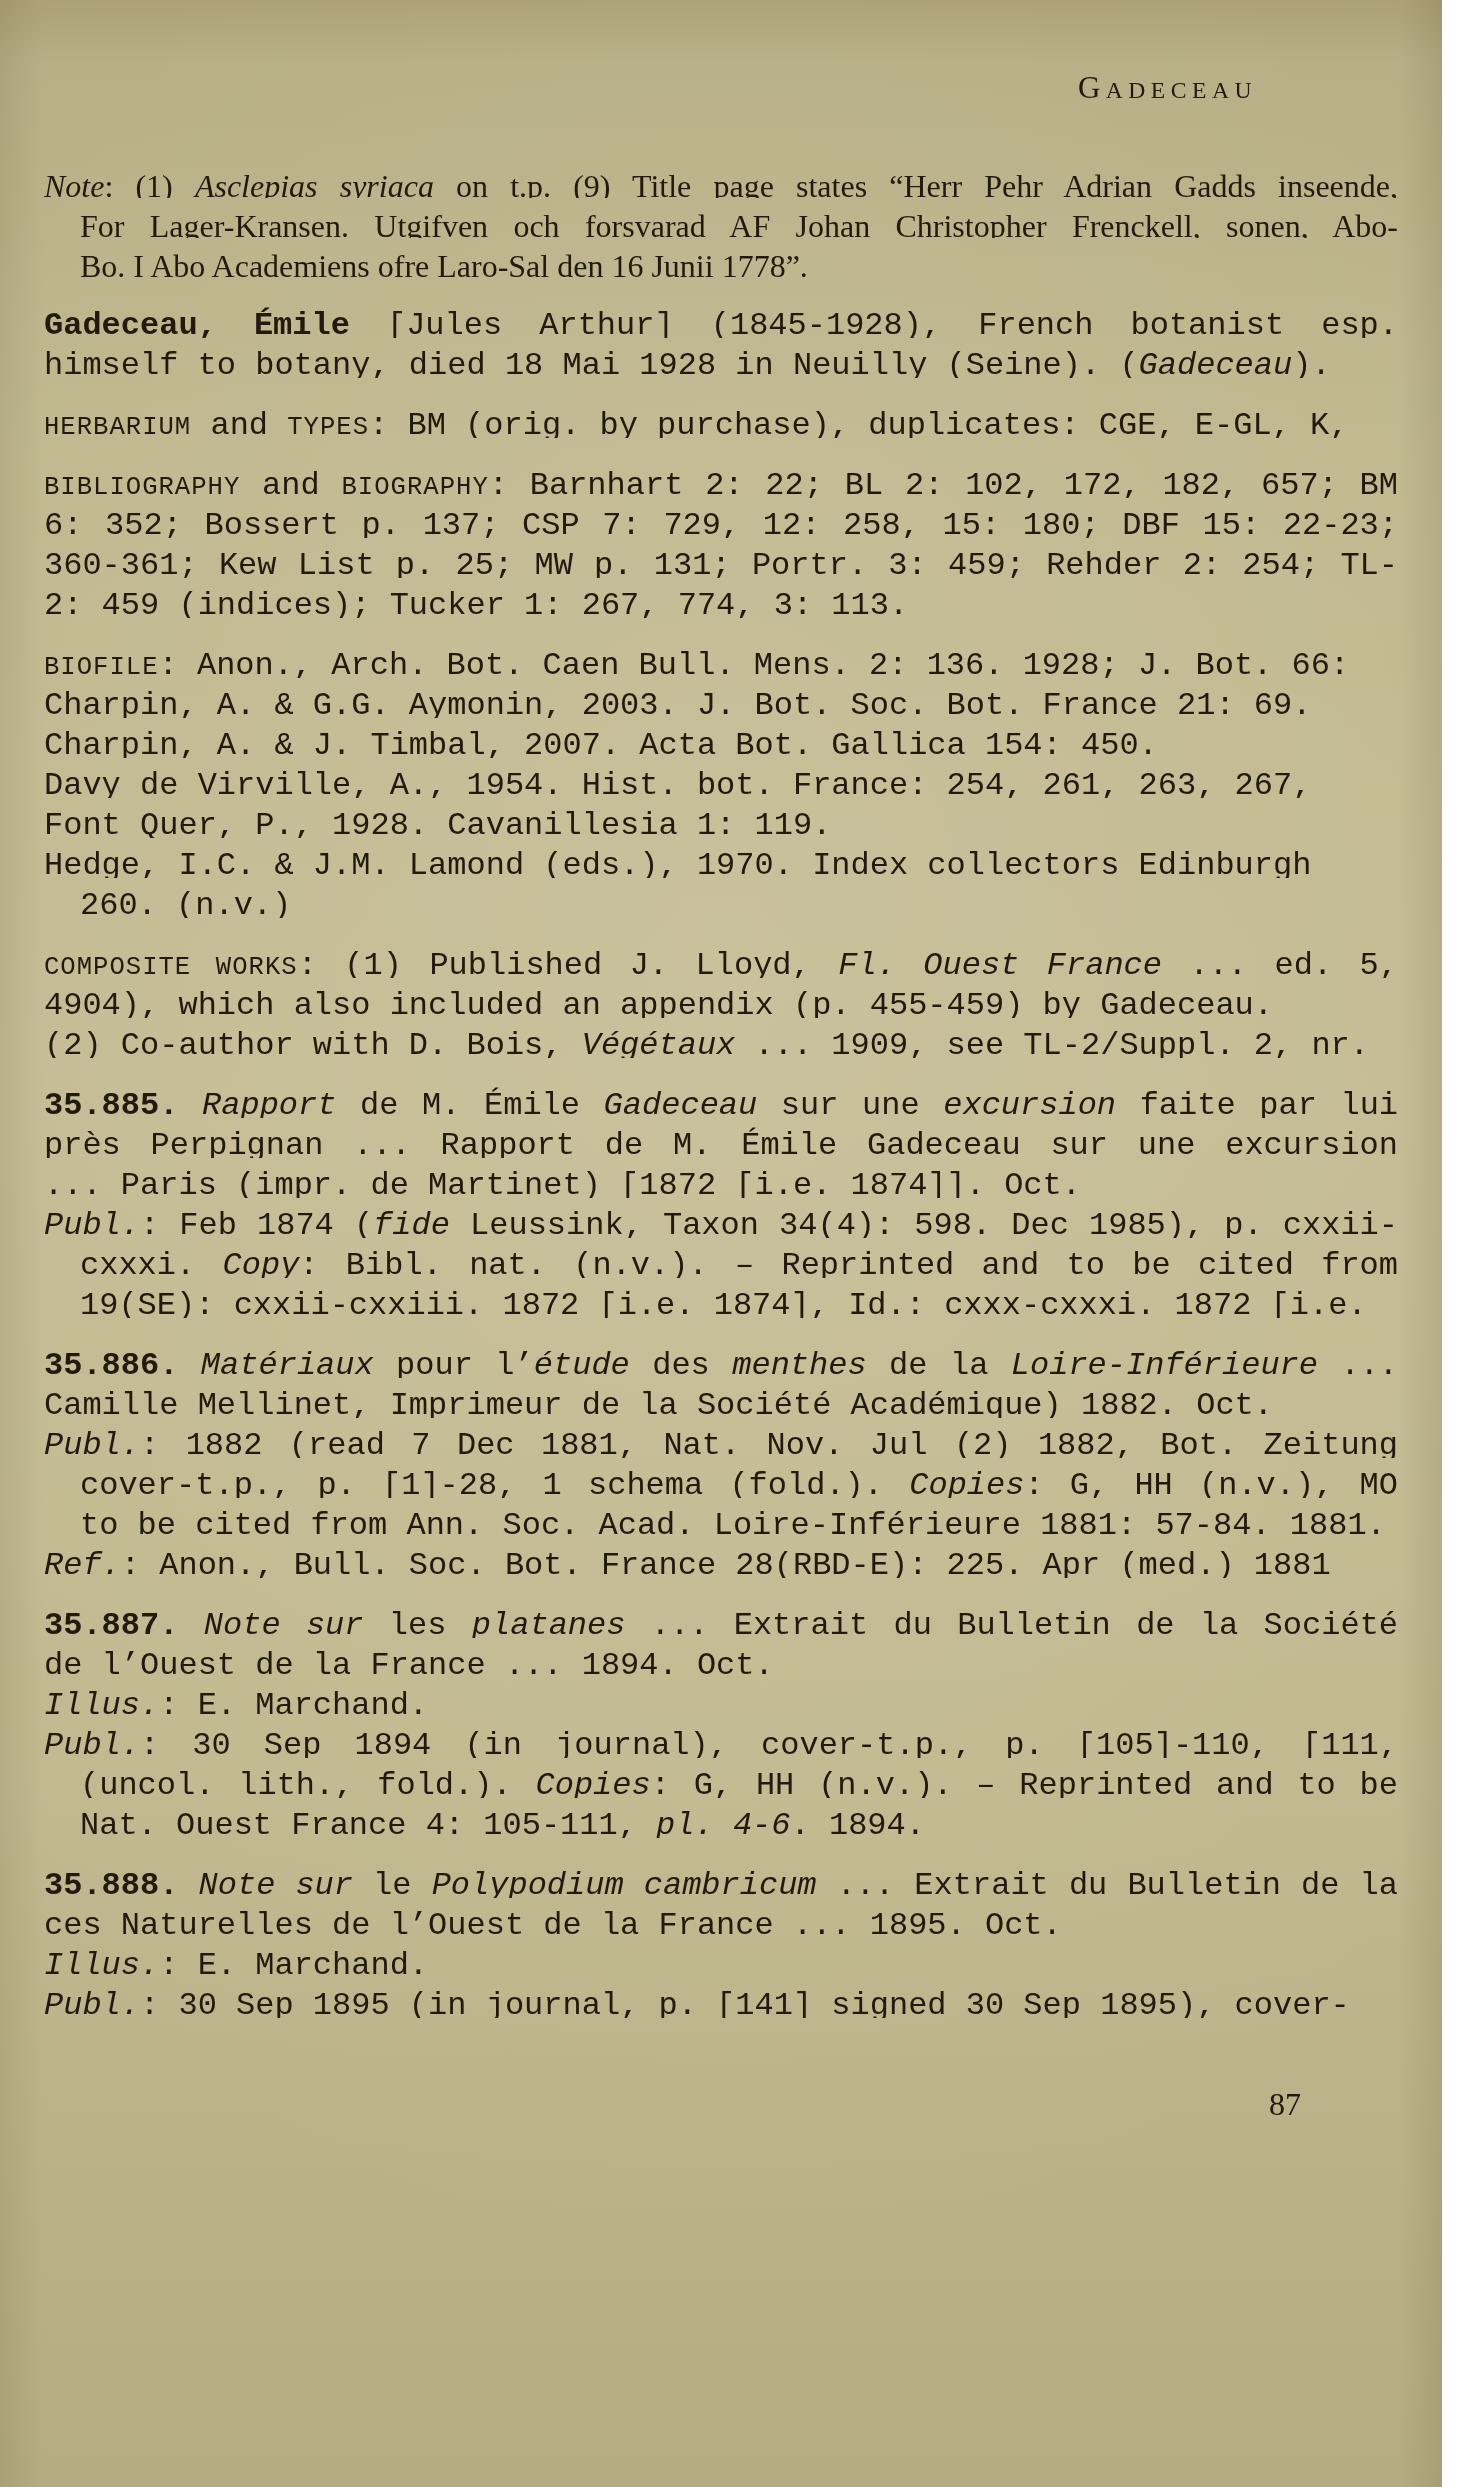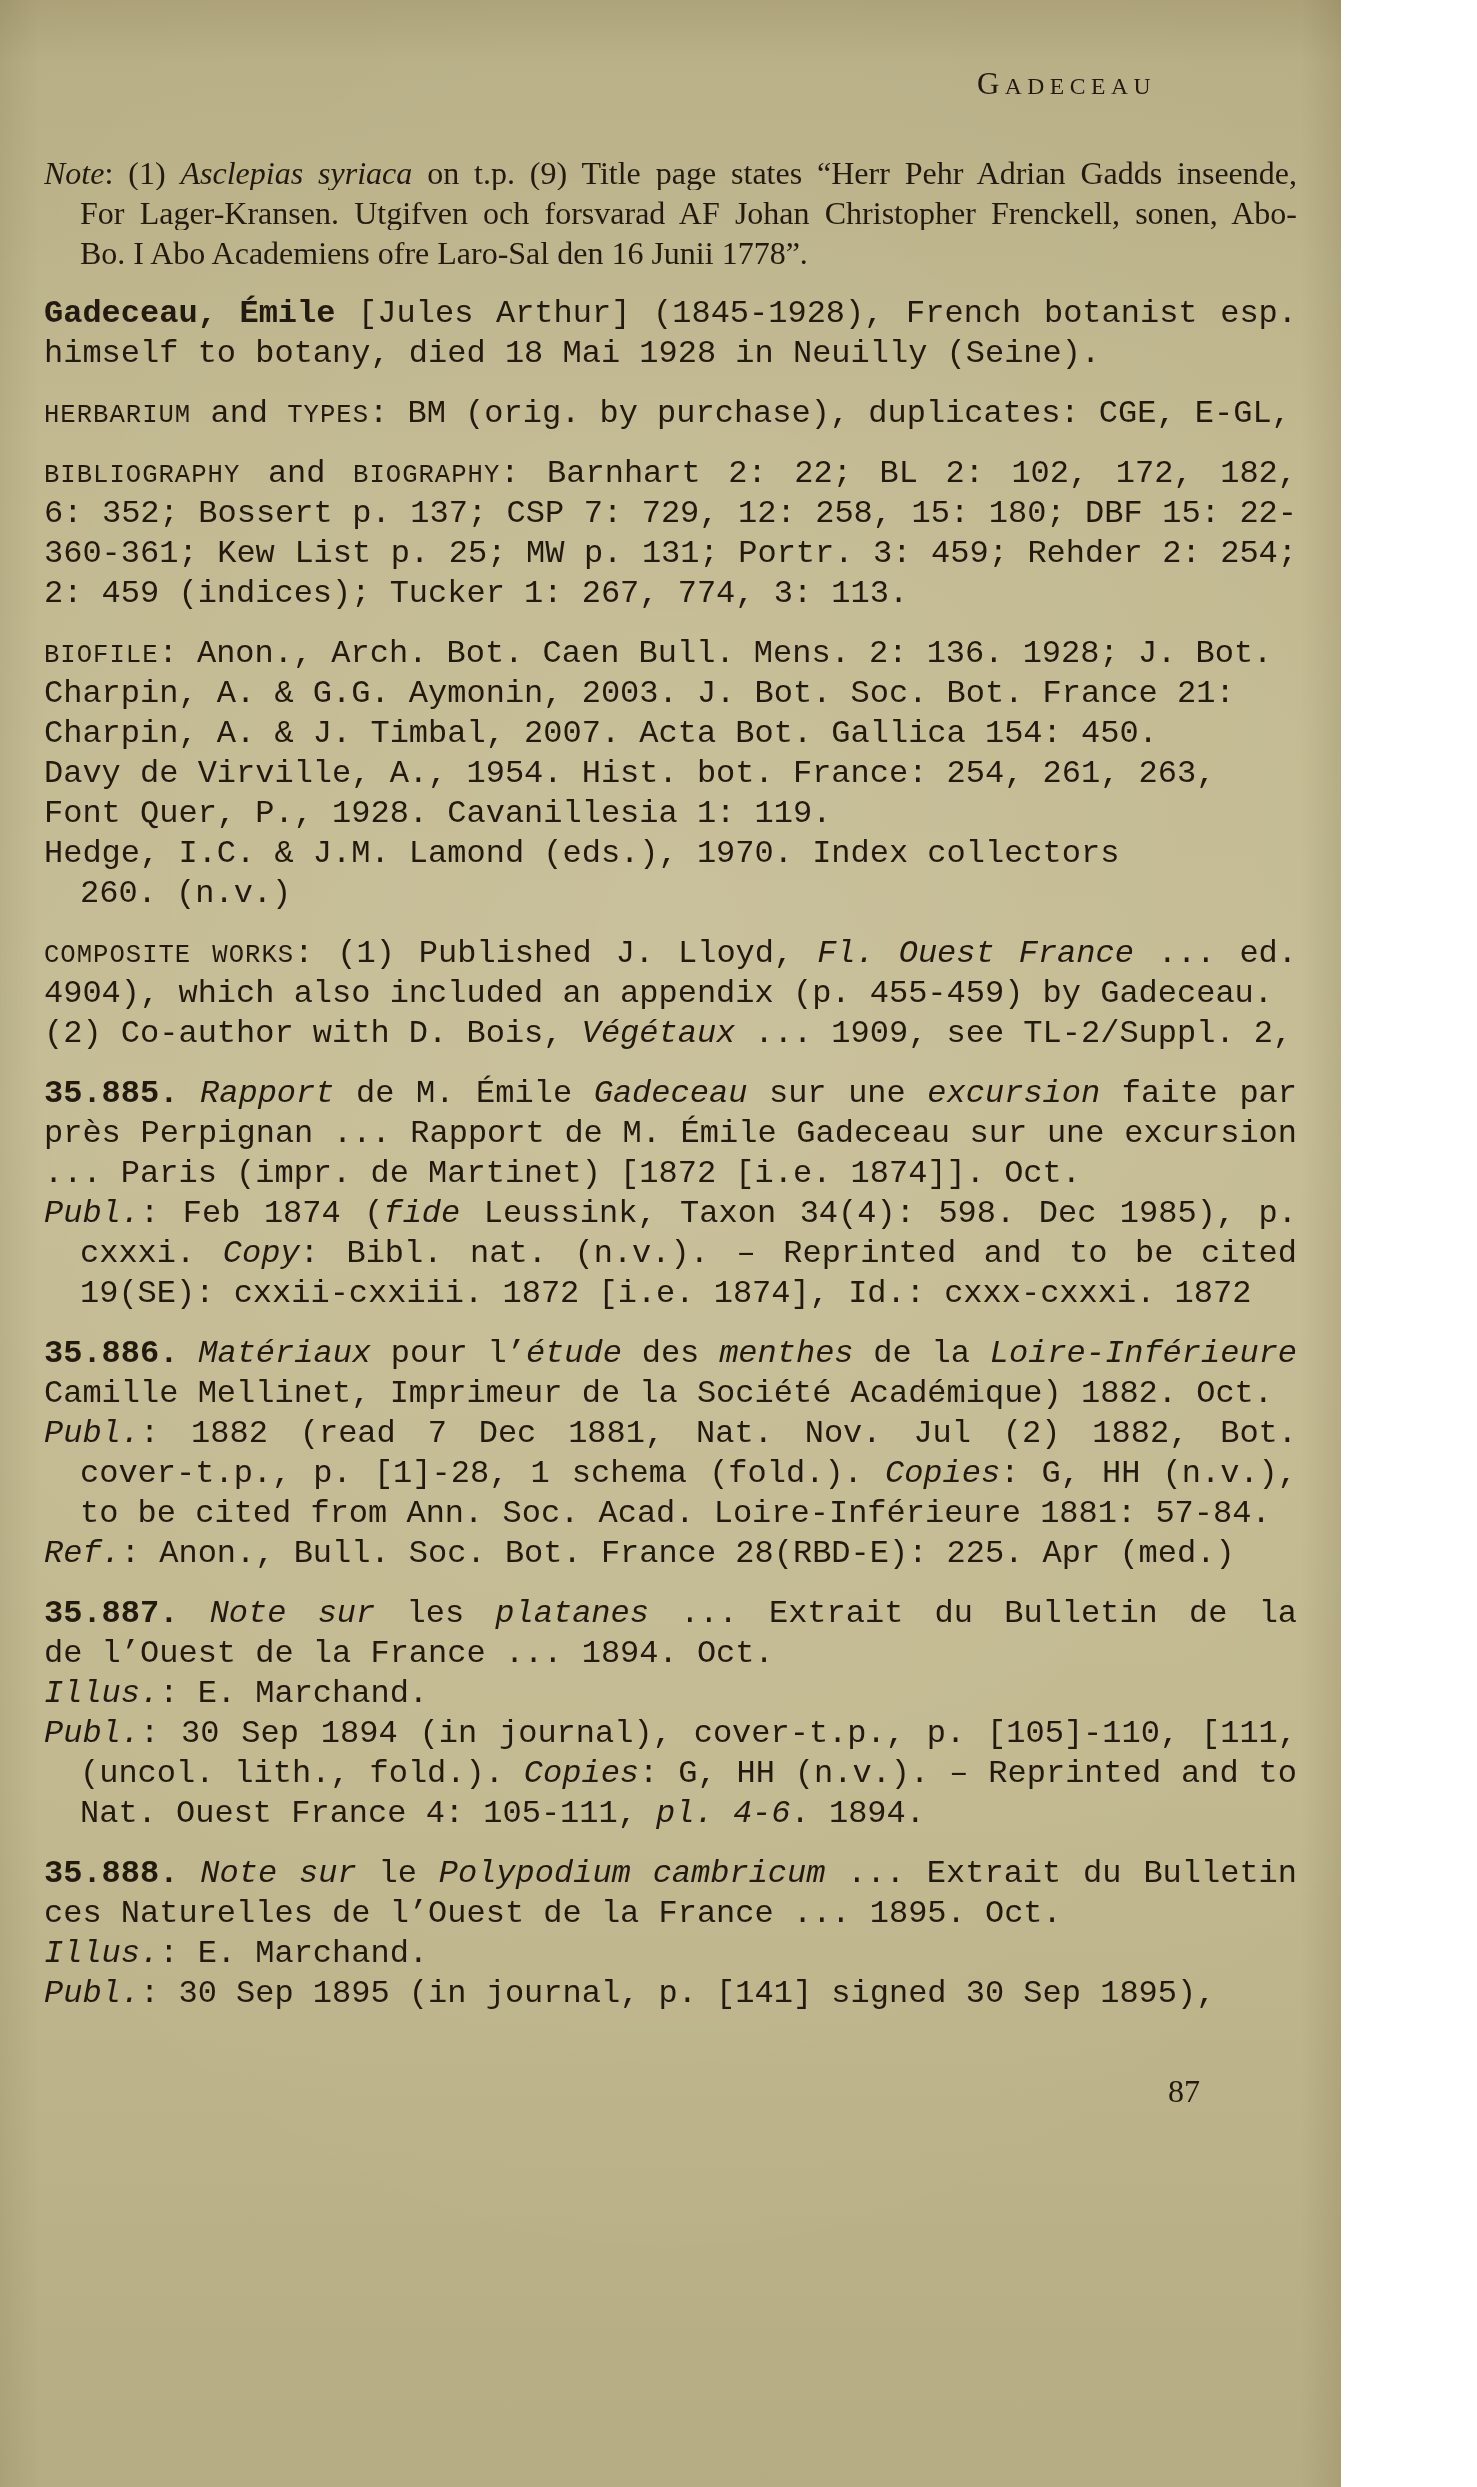--- a/index.html
+++ b/index.html
@@ -1,30 +1,30 @@
 <!DOCTYPE html>
 <html style="--paper: #beb68d; --ink: #231a0f;font-size:11px"><head>
 <meta charset="utf-8">
 <style>
   html, body { margin: 0; padding: 0; }
   .page {
     position: relative;
-    width: 1341px;
+    width: 1442px;
     height: 2487px;
     margin: 0;
     overflow: hidden;
     color: var(--ink, #231a0f);
     background:
       radial-gradient(120% 90% at 50% 38%, rgba(255,255,238,0.10), rgba(0,0,0,0) 62%),
       linear-gradient(90deg, rgba(70,60,25,0.10), rgba(0,0,0,0) 3%, rgba(0,0,0,0) 97%, rgba(70,60,25,0.12)),
       linear-gradient(180deg, #aba076 0%, #b7ae85 2.5%, #c0b78e 18%, #c4bb93 45%, #c1b88f 72%, #b5ac83 100%);
     background-color: var(--paper, #beb68d);
     font-family: "Liberation Serif", "DejaVu Serif", serif;
     font-size: 32px;
-    line-height: 47px;
+    line-height: 56px;
   }
   .text-area {
     position: absolute;
     top: 60px;
     left: 44px;
     right: 44px;
   }
   .running-head {
     text-align: right;
     padding-right: 141px;

